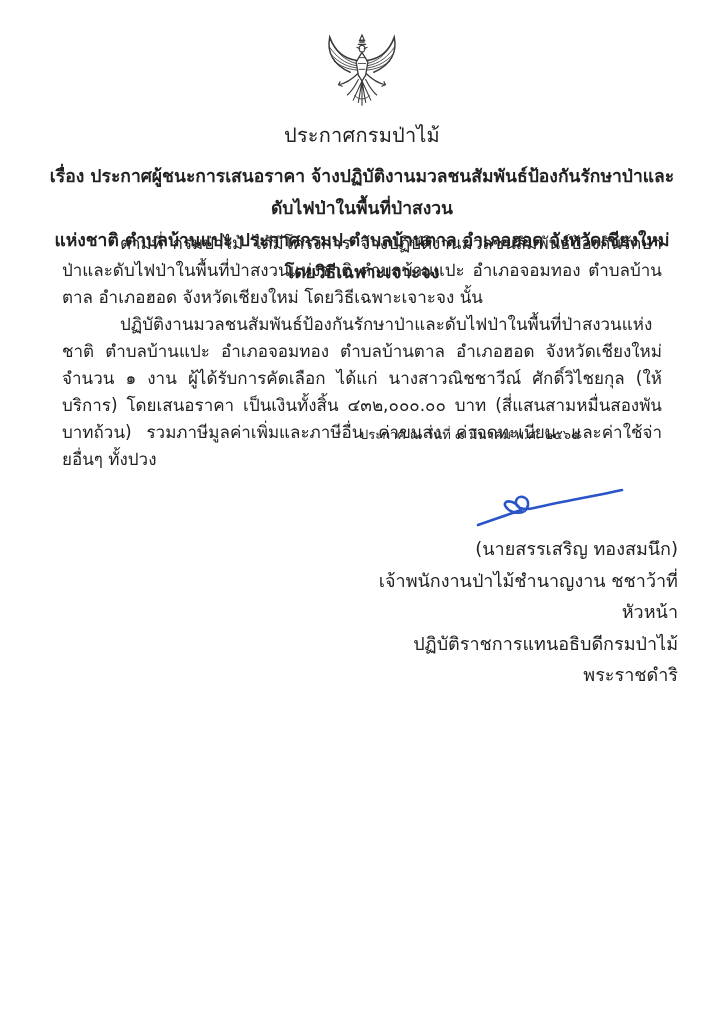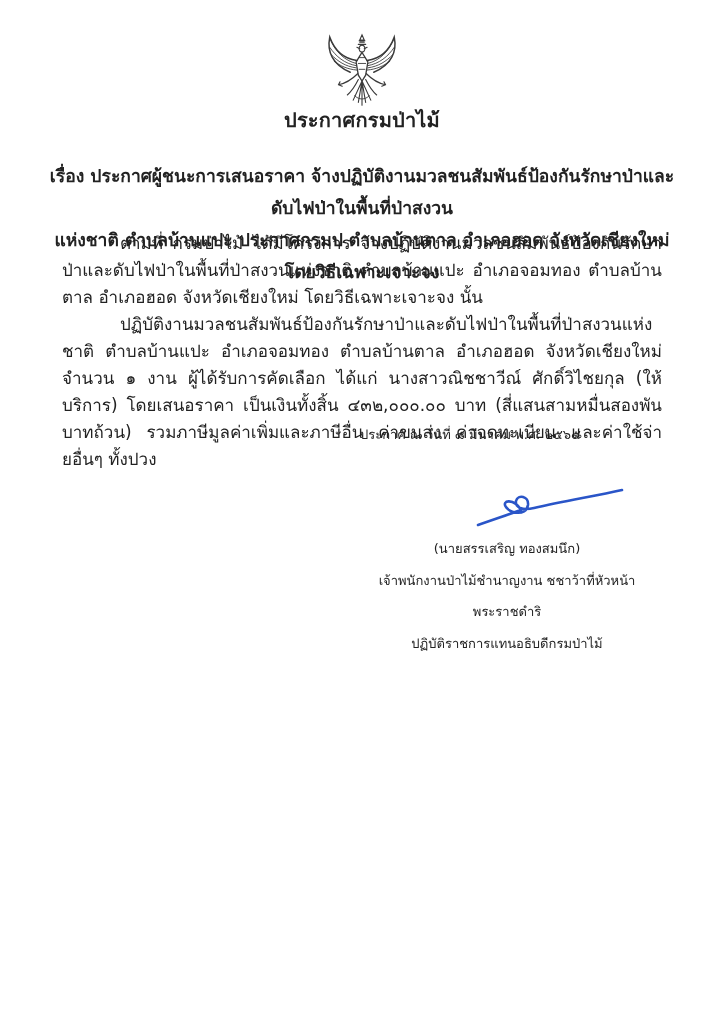--- a/index.html
+++ b/index.html
@@ -17,25 +17,25 @@
   .emblem {
     position: absolute;
     left: 318px;
     top: 26px;
     width: 88px;
     height: 94px;
   }
   .doc-title {
     position: absolute;
     left: 0;
-    top: 104px;
+    top: 119px;
     width: 724px;
     text-align: center;
     font-size: 20px;
-    font-weight: bold;
+    font-weight: normal;
     letter-spacing: 0.2px;
   }
   .subject {
     position: absolute;
     left: 40px;
     top: 160px;
     width: 644px;
     font-size: 17.5px;
     font-weight: bold;
     line-height: 32px;
@@ -66,22 +66,22 @@
     left: 475px;
     top: 486px;
     width: 150px;
     height: 44px;
   }
   .signer-block {
     position: absolute;
     left: 336px;
     top: 533px;
     width: 342px;
-    text-align: center;
-    font-size: 13px;
+    text-align: right;
+    font-size: 18px;
     line-height: 31.5px;
   }
 </style>
 </head>
 <body>
 
 <div class="page">
 
   <svg class="emblem" viewBox="0 0 120 110" aria-hidden="true">
     <g fill="none" stroke-linecap="round" stroke="#3a3a3a">
@@ -133,17 +133,17 @@
 
   <div class="date-line">ประกาศ ณ วันที่  ๘ มีนาคม พ.ศ. ๒๕๖๕</div>
 
   <svg class="signature-svg" viewBox="0 0 150 44" aria-hidden="true">
     <path d="M3,39 C20,33 35,28 46,24 C39,12 26,14 31,21 C36,28 51,30 53,19 C54,10 43,8 41,15 C40,21 47,25 59,22 C90,15 120,10 147,4" fill="none" stroke-width="2.6" stroke-linecap="round" stroke-linejoin="round" stroke="#2a55c8"></path>
   </svg>
 
   <div class="signer-block">
     <div>(นายสรรเสริญ ทองสมนึก)</div>
     <div>เจ้าพนักงานป่าไม้ชำนาญงาน ชชาว้าที่หัวหน้า</div>
+    <div>ปฏิบัติราชการแทนอธิบดีกรมป่าไม้</div>
     <div>พระราชดำริ</div>
-    <div>ปฏิบัติราชการแทนอธิบดีกรมป่าไม้</div>
   </div>
 
 </div>
 
 </body></html>

